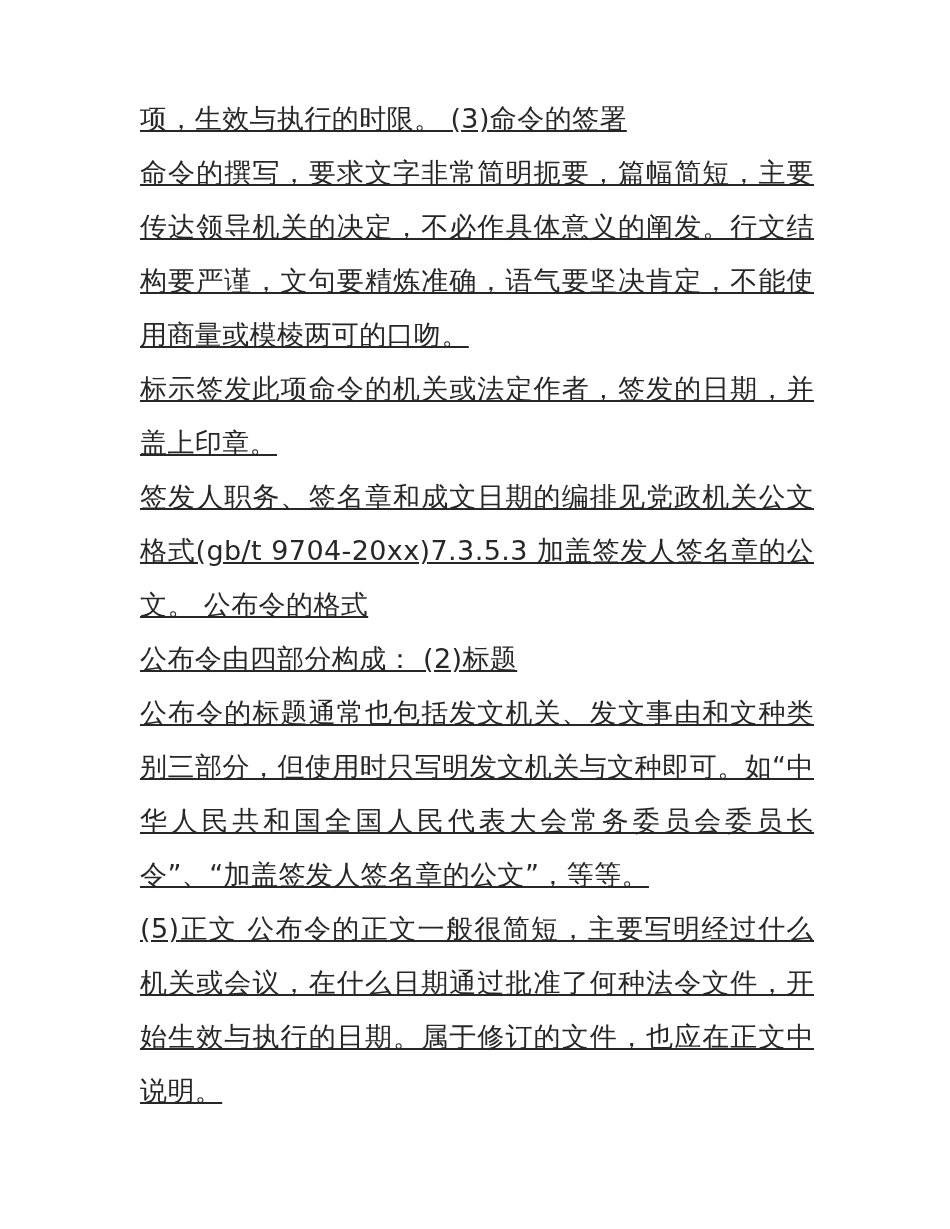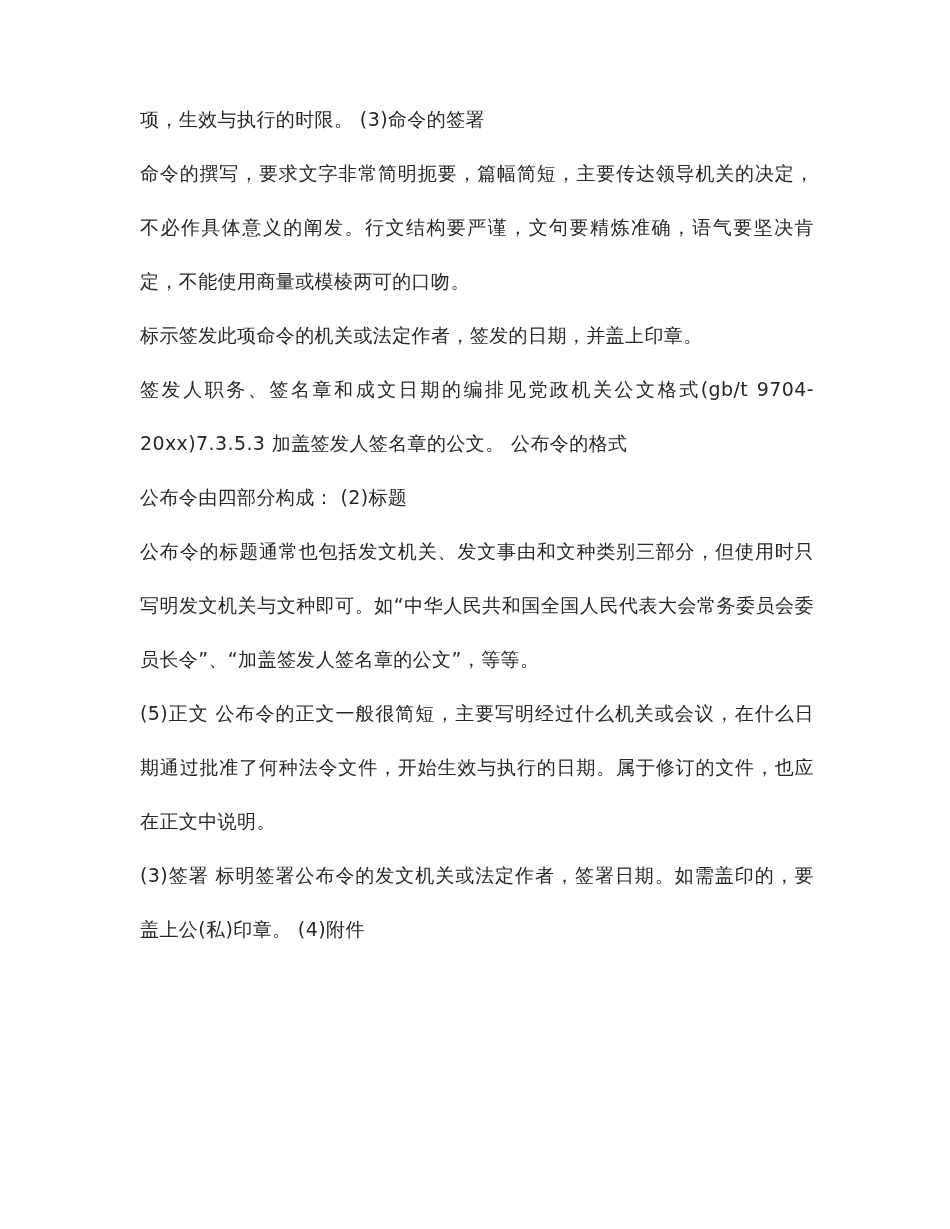--- a/index.html
+++ b/index.html
@@ -15,40 +15,40 @@
     overflow: hidden;
   }
   .page {
     box-sizing: border-box;
     width: 950px;
     height: 1229px;
     padding: 92px 136px 0 140px;
     background: #ffffff;
   }
   .doc-body {
-    font-size: 19px;
+    font-size: 27px;
     line-height: 54px;
     letter-spacing: 0.4px;
     color: #272727;
     text-align: justify;
     text-justify: inter-ideograph;
+    text-decoration: underline;
   }
   .para {
     margin: 0;
     padding: 0;
     white-space: normal;
   }
 </style>
 </head>
 <body>
 
 <div class="page">
   <div class="doc-body">
     <p class="para">项，生效与执行的时限。 (3)命令的签署</p>
     <p class="para">命令的撰写，要求文字非常简明扼要，篇幅简短，主要传达领导机关的决定，不必作具体意义的阐发。行文结构要严谨，文句要精炼准确，语气要坚决肯定，不能使用商量或模棱两可的口吻。</p>
     <p class="para">标示签发此项命令的机关或法定作者，签发的日期，并盖上印章。</p>
     <p class="para">签发人职务、签名章和成文日期的编排见党政机关公文格式(gb/t 9704-20xx)7.3.5.3 加盖签发人签名章的公文。 公布令的格式</p>
     <p class="para">公布令由四部分构成： (2)标题</p>
     <p class="para">公布令的标题通常也包括发文机关、发文事由和文种类别三部分，但使用时只写明发文机关与文种即可。如“中华人民共和国全国人民代表大会常务委员会委员长令”、“加盖签发人签名章的公文”，等等。</p>
     <p class="para">(5)正文 公布令的正文一般很简短，主要写明经过什么机关或会议，在什么日期通过批准了何种法令文件，开始生效与执行的日期。属于修订的文件，也应在正文中说明。</p>
-    <p class="para">(3)签署 标明签署公布令的发文机关或法定作者，签署日期。如需盖印的，要盖上公(私)印章。 (4)附件</p>
   </div>
 </div>
 
 </body></html>

